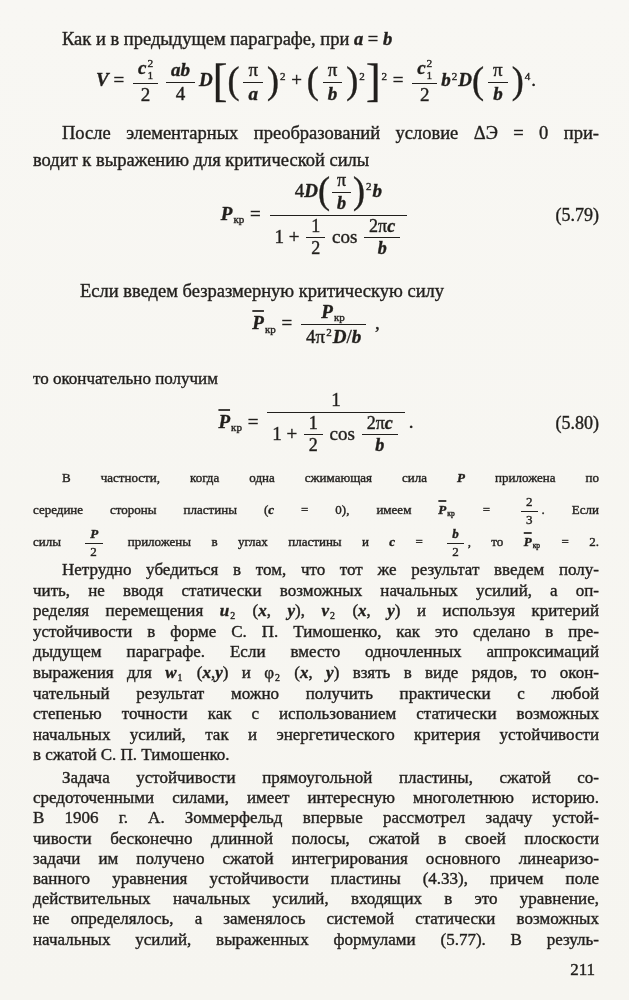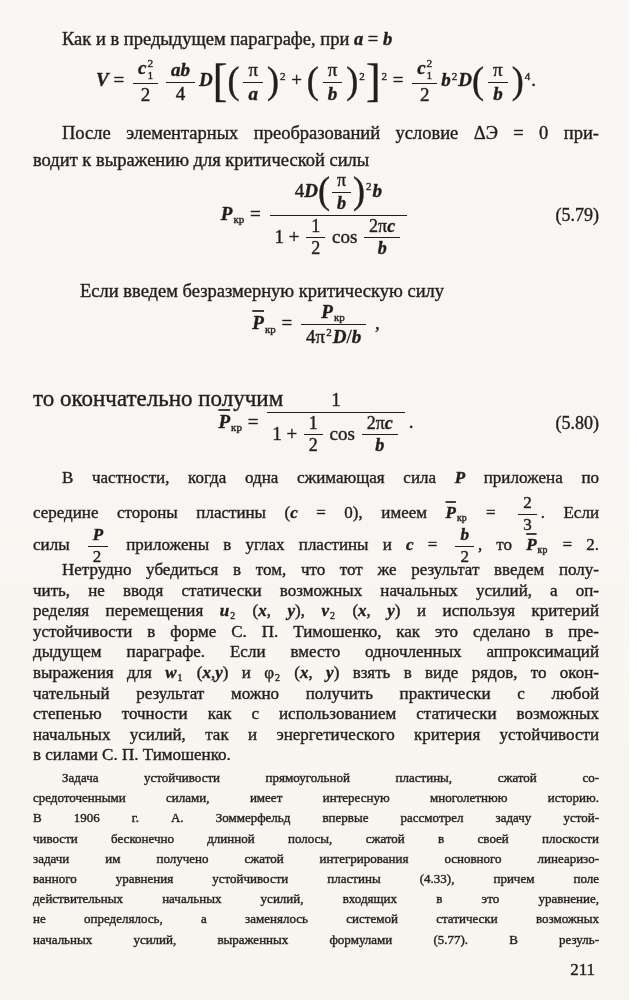--- a/index.html
+++ b/index.html
@@ -54,45 +54,45 @@
   <div class="block formula" style="top: 176px; font-size: 19px; height: 78px;">
       <span class="fx"><span class="m-it">P</span><sub class="m-sub">кр</sub> = <span class="fr"><span class="n">4<span class="m-it">D</span><span class="m-big" style="font-size: 1.9em;">(</span><span class="fr"><span class="n">π</span><span class="d"><span class="m-it">b</span></span></span><span class="m-big" style="font-size: 1.9em;">)</span><sup class="m-sup">2</sup><span class="m-it">b</span></span><span class="d">1 + <span class="fr"><span class="n">1</span><span class="d">2</span></span> cos <span class="fr"><span class="n">2π<span class="m-it">c</span></span><span class="d"><span class="m-it">b</span></span></span></span></span></span>
       <span class="eqnum">(5.79)</span>
     </div>
   <div class="block para" style="top: 278px; font-size: 18.5px;">
       <div class="line" style="height: 26px; line-height: 26px; margin-left: 47px;">Если введем безразмерную критическую силу</div>
     </div>
   <div class="block formula" style="top: 298px; font-size: 19px; height: 54px;">
       <span class="fx"><span class="m-ov">P</span><sub class="m-sub">кр</sub> = <span class="fr"><span class="n"><span class="m-it">P</span><sub class="m-sub">кр</sub></span><span class="d">4π<sup class="m-sup">2</sup><span class="m-it">D</span>/<span class="m-it">b</span></span></span> ,</span>
     </div>
-  <div class="block para" style="top: 386px; font-size: 23px;">
+  <div class="block para" style="top: 366px; font-size: 17px;">
       <div class="line" style="height: 26px; line-height: 26px;">то окончательно получим</div>
     </div>
   <div class="block formula" style="top: 390px; font-size: 19px; height: 66px;">
       <span class="fx"><span class="m-ov">P</span><sub class="m-sub">кр</sub> = <span class="fr"><span class="n">1</span><span class="d">1 + <span class="fr"><span class="n">1</span><span class="d">2</span></span> cos <span class="fr"><span class="n">2π<span class="m-it">c</span></span><span class="d"><span class="m-it">b</span></span></span></span></span>.</span>
       <span class="eqnum">(5.80)</span>
     </div>
-  <div class="block para" style="top: 462px; font-size: 17px;">
+  <div class="block para" style="top: 462px; font-size: 13px;">
       <div class="line j ind" style="height: 32px; line-height: 32px;">В частности, когда одна сжимающая сила <span class="m-it">P</span> приложена по</div>
       <div class="line j" style="height: 32px; line-height: 32px;">середине стороны пластины (<span class="m-it">c</span> = 0), имеем <span class="m-ov">P</span><sub class="m-sub">кр</sub> = <span class="fr"><span class="n">2</span><span class="d">3</span></span>. Если</div>
       <div class="line j" style="height: 32px; line-height: 32px;">силы <span class="fr"><span class="n"><span class="m-it">P</span></span><span class="d">2</span></span> приложены в углах пластины и <span class="m-it">c</span> = <span class="fr"><span class="n"><span class="m-it">b</span></span><span class="d">2</span></span>, то <span class="m-ov">P</span><sub class="m-sub">кр</sub> = 2.</div>
     </div>
   <div class="block para" style="top: 560px; font-size: 17px;">
       <div class="line j ind" style="height: 20.6px; line-height: 20.6px;">Нетрудно убедиться в том, что тот же результат введем полу-</div>
       <div class="line j" style="height: 20.6px; line-height: 20.6px;">чить, не вводя статически возможных начальных усилий, а оп-</div>
       <div class="line j" style="height: 20.6px; line-height: 20.6px;">ределяя перемещения <span class="m-it">u</span><sub class="m-sub">2</sub> (<span class="m-it">x</span>, <span class="m-it">y</span>), <span class="m-it">v</span><sub class="m-sub">2</sub> (<span class="m-it">x</span>, <span class="m-it">y</span>) и используя критерий</div>
       <div class="line j" style="height: 20.6px; line-height: 20.6px;">устойчивости в форме С. П. Тимошенко, как это сделано в пре-</div>
       <div class="line j" style="height: 20.6px; line-height: 20.6px;">дыдущем параграфе. Если вместо одночленных аппроксимаций</div>
       <div class="line j" style="height: 20.6px; line-height: 20.6px;">выражения для <span class="m-it">w</span><sub class="m-sub">1</sub> (<span class="m-it">x</span>,<span class="m-it">y</span>) и φ<sub class="m-sub">2</sub> (<span class="m-it">x</span>, <span class="m-it">y</span>) взять в виде рядов, то окон-</div>
       <div class="line j" style="height: 20.6px; line-height: 20.6px;">чательный результат можно получить практически с любой</div>
       <div class="line j" style="height: 20.6px; line-height: 20.6px;">степенью точности как с использованием статически возможных</div>
       <div class="line j" style="height: 20.6px; line-height: 20.6px;">начальных усилий, так и энергетического критерия устойчивости</div>
-      <div class="line" style="height: 20.6px; line-height: 20.6px;">в силами С. П. Тимошенко.</div>
+      <div class="line" style="height: 20.6px; line-height: 20.6px;">в сжатой С. П. Тимошенко.</div>
     </div>
-  <div class="block para" style="top: 768px; font-size: 13px;">
+  <div class="block para" style="top: 768px; font-size: 17px;">
       <div class="line j ind" style="height: 20.2px; line-height: 20.2px;">Задача устойчивости прямоугольной пластины, сжатой со-</div>
       <div class="line j" style="height: 20.2px; line-height: 20.2px;">средоточенными силами, имеет интересную многолетнюю историю.</div>
       <div class="line j" style="height: 20.2px; line-height: 20.2px;">В 1906 г. А. Зоммерфельд впервые рассмотрел задачу устой-</div>
       <div class="line j" style="height: 20.2px; line-height: 20.2px;">чивости бесконечно длинной полосы, сжатой в своей плоскости</div>
       <div class="line j" style="height: 20.2px; line-height: 20.2px;">задачи им получено сжатой интегрирования основного линеаризо-</div>
       <div class="line j" style="height: 20.2px; line-height: 20.2px;">ванного уравнения устойчивости пластины (4.33), причем поле</div>
       <div class="line j" style="height: 20.2px; line-height: 20.2px;">действительных начальных усилий, входящих в это уравнение,</div>
       <div class="line j" style="height: 20.2px; line-height: 20.2px;">не определялось, а заменялось системой статически возможных</div>
       <div class="line j" style="height: 20.2px; line-height: 20.2px;">начальных усилий, выраженных формулами (5.77). В резуль-</div>
     </div>

